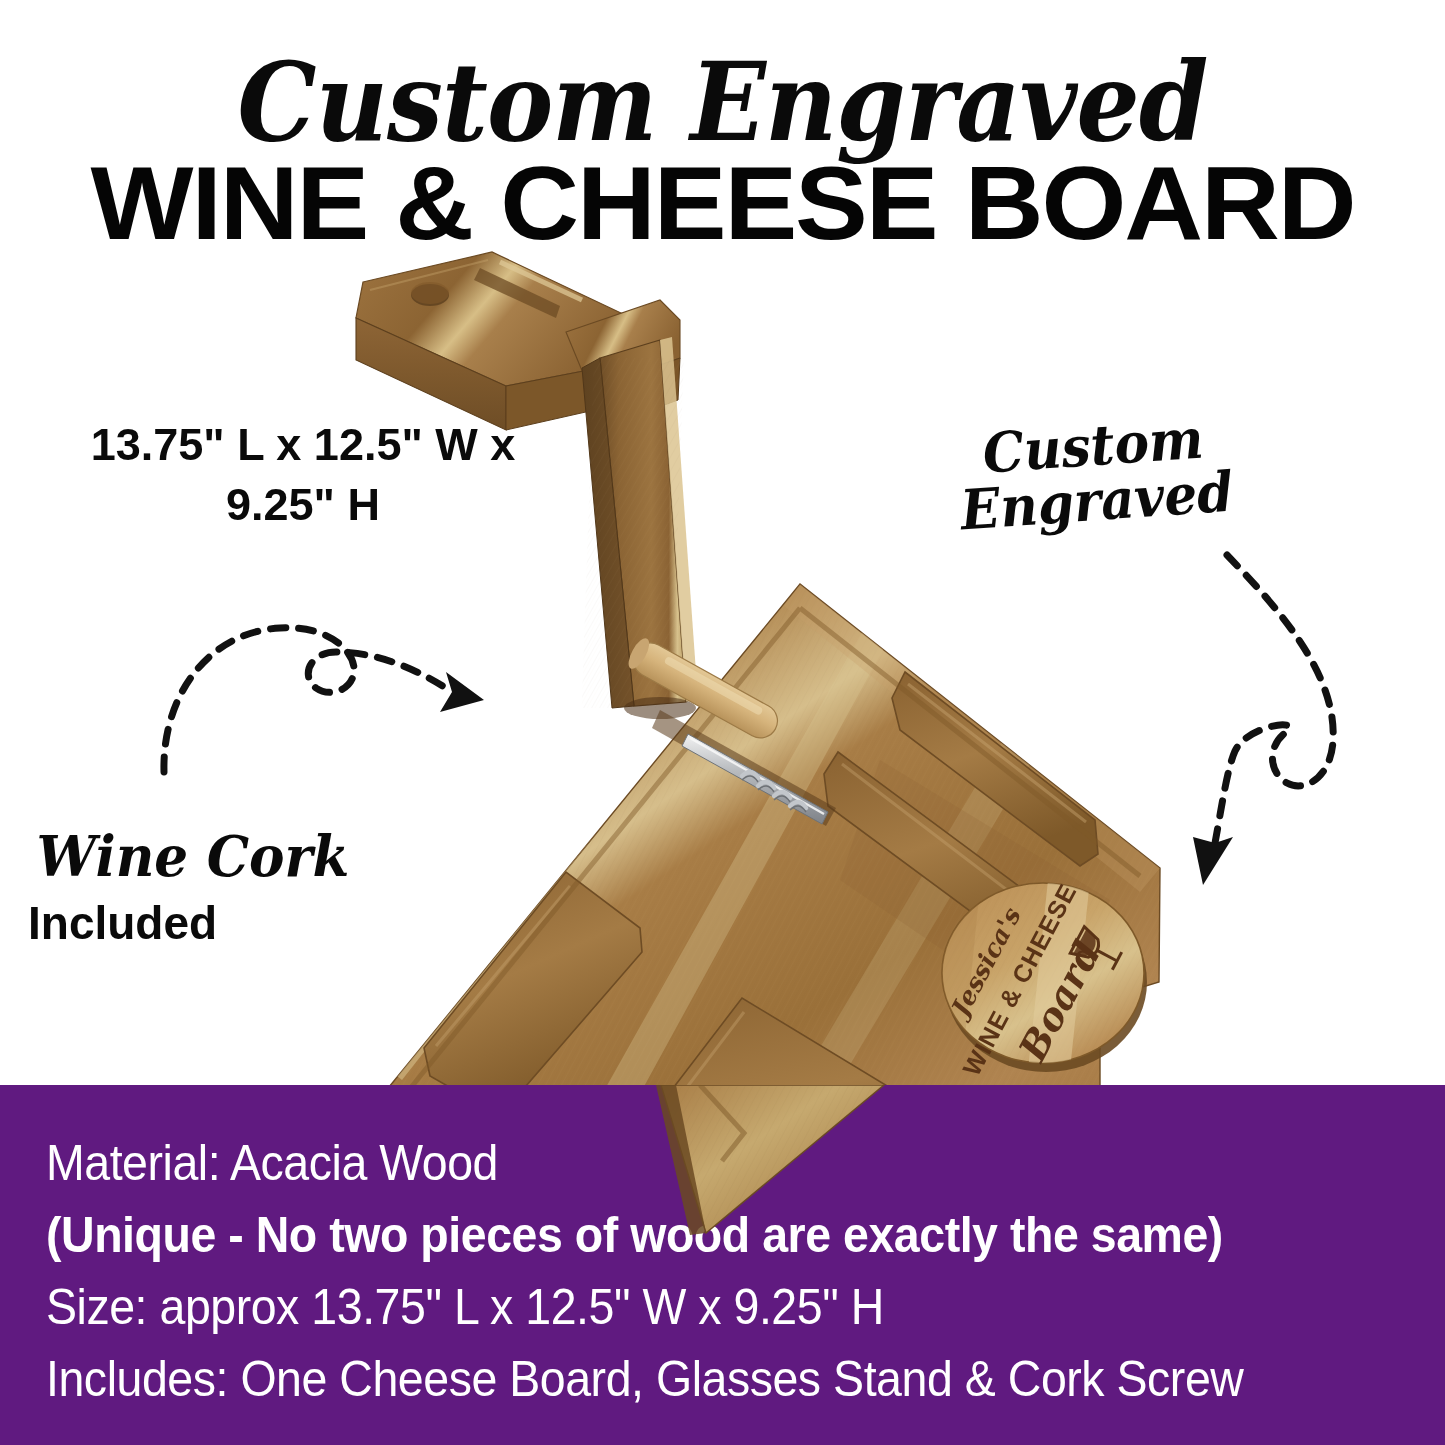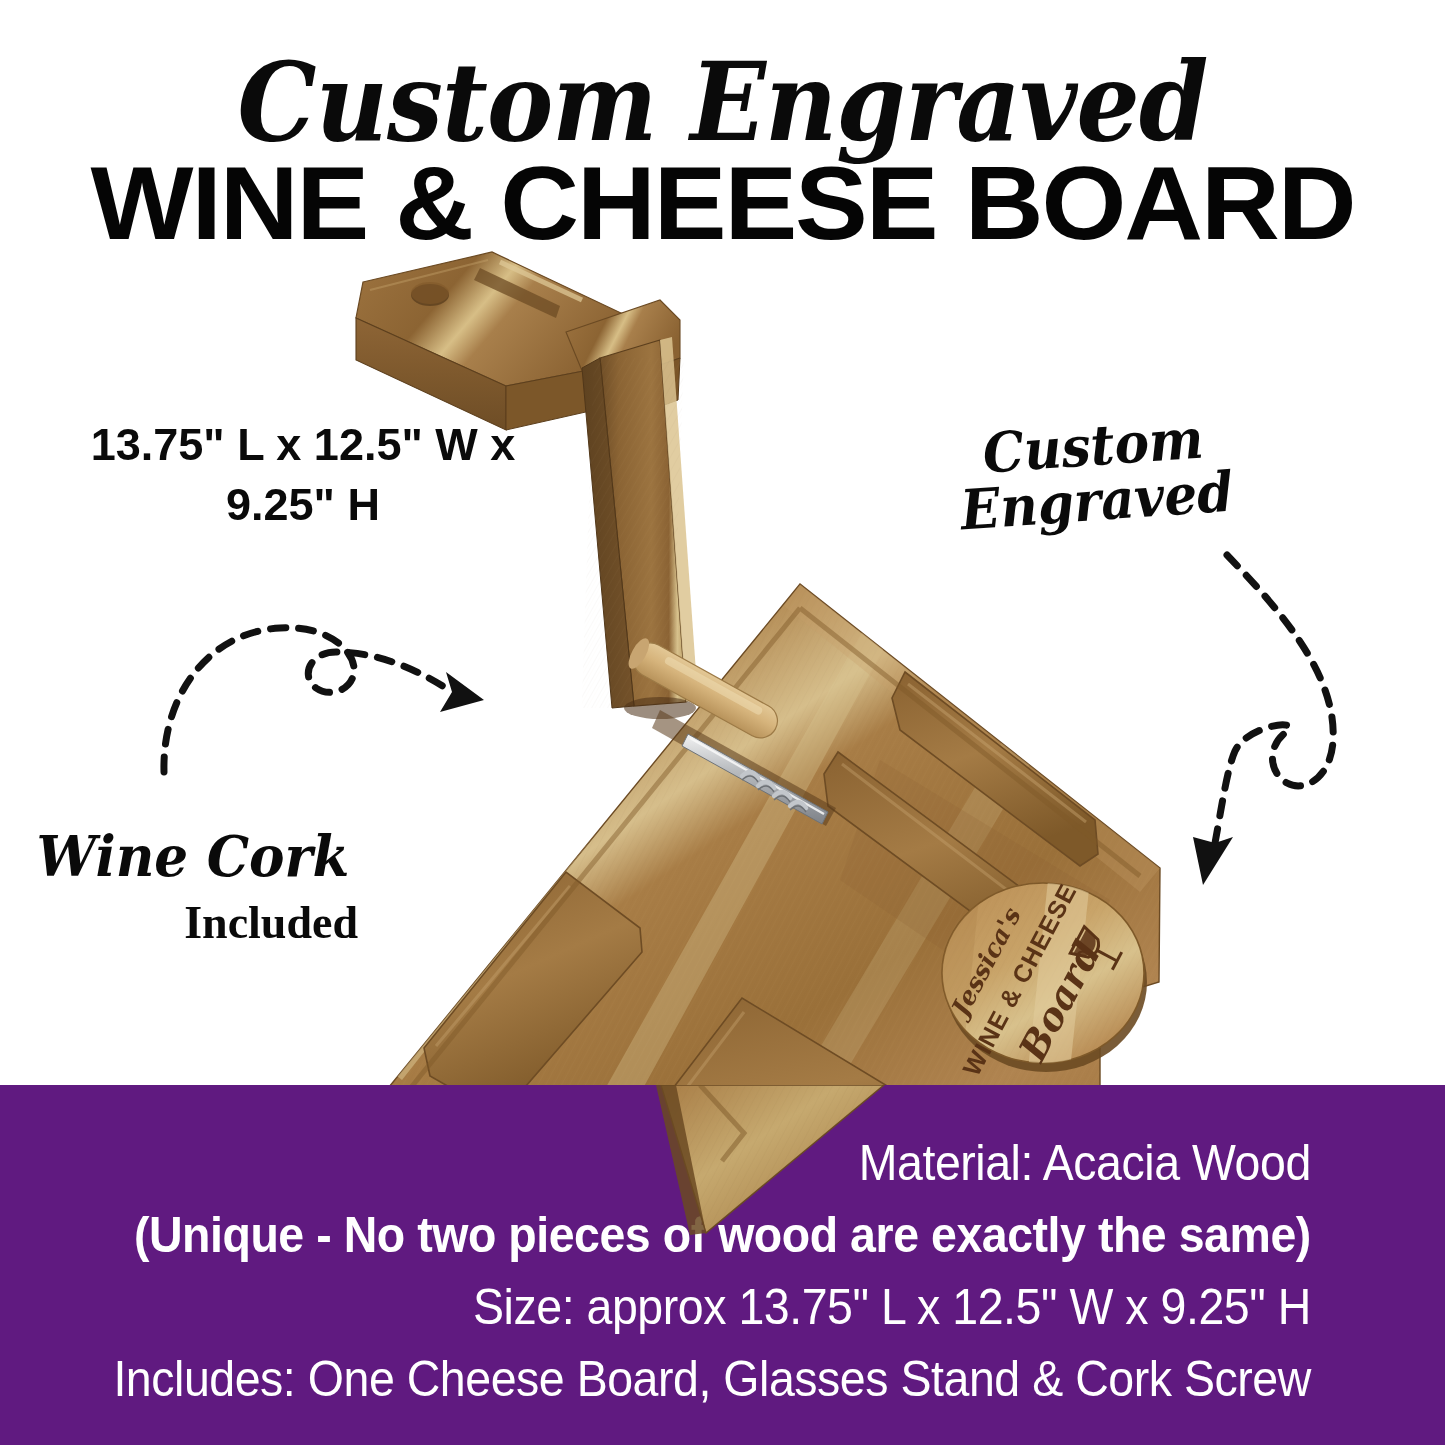--- a/index.html
+++ b/index.html
@@ -60,41 +60,39 @@
     position:absolute; left:28px; top:828px; width:330px;
     text-align:center;
     font-family:"DejaVu Serif", serif;
     font-style:italic; font-weight:700;
     font-size:56px; line-height:1;
     color:#0a0a0a;
     transform:scaleX(0.95);
   }
   #wine-cork-included {
     position:absolute; left:28px; top:900px; width:330px;
-    text-align:right;
+    text-align:left;
     font-weight:700; font-size:46px; line-height:1;
     color:#0a0a0a;
-    font-family:Liberation Serif, serif;
   }
 
   
   .arrow-svg { position:absolute; overflow:visible; }
   #arrow-left-svg  { left:140px; top:600px; }
   #arrow-right-svg { left:1185px; top:525px; }
 
   
   #product-photo { position:absolute; left:0; top:240px; width:1445px; height:1010px; }
   #product-svg { position:absolute; left:0; top:0; }
 
   
   #footer {
     position:absolute; left:0; top:1085px; width:1445px; height:360px;
     background:#601A80;
     z-index:5;
-    text-align:right;
   }
   #footer-lines {
     position:absolute; left:46px; top:42px; width:1360px;
     z-index:7;
   }
   .footer-line {
     color:#ffffff;
     font-size:50px;
     line-height:1.44;
     letter-spacing:-0.5px;

